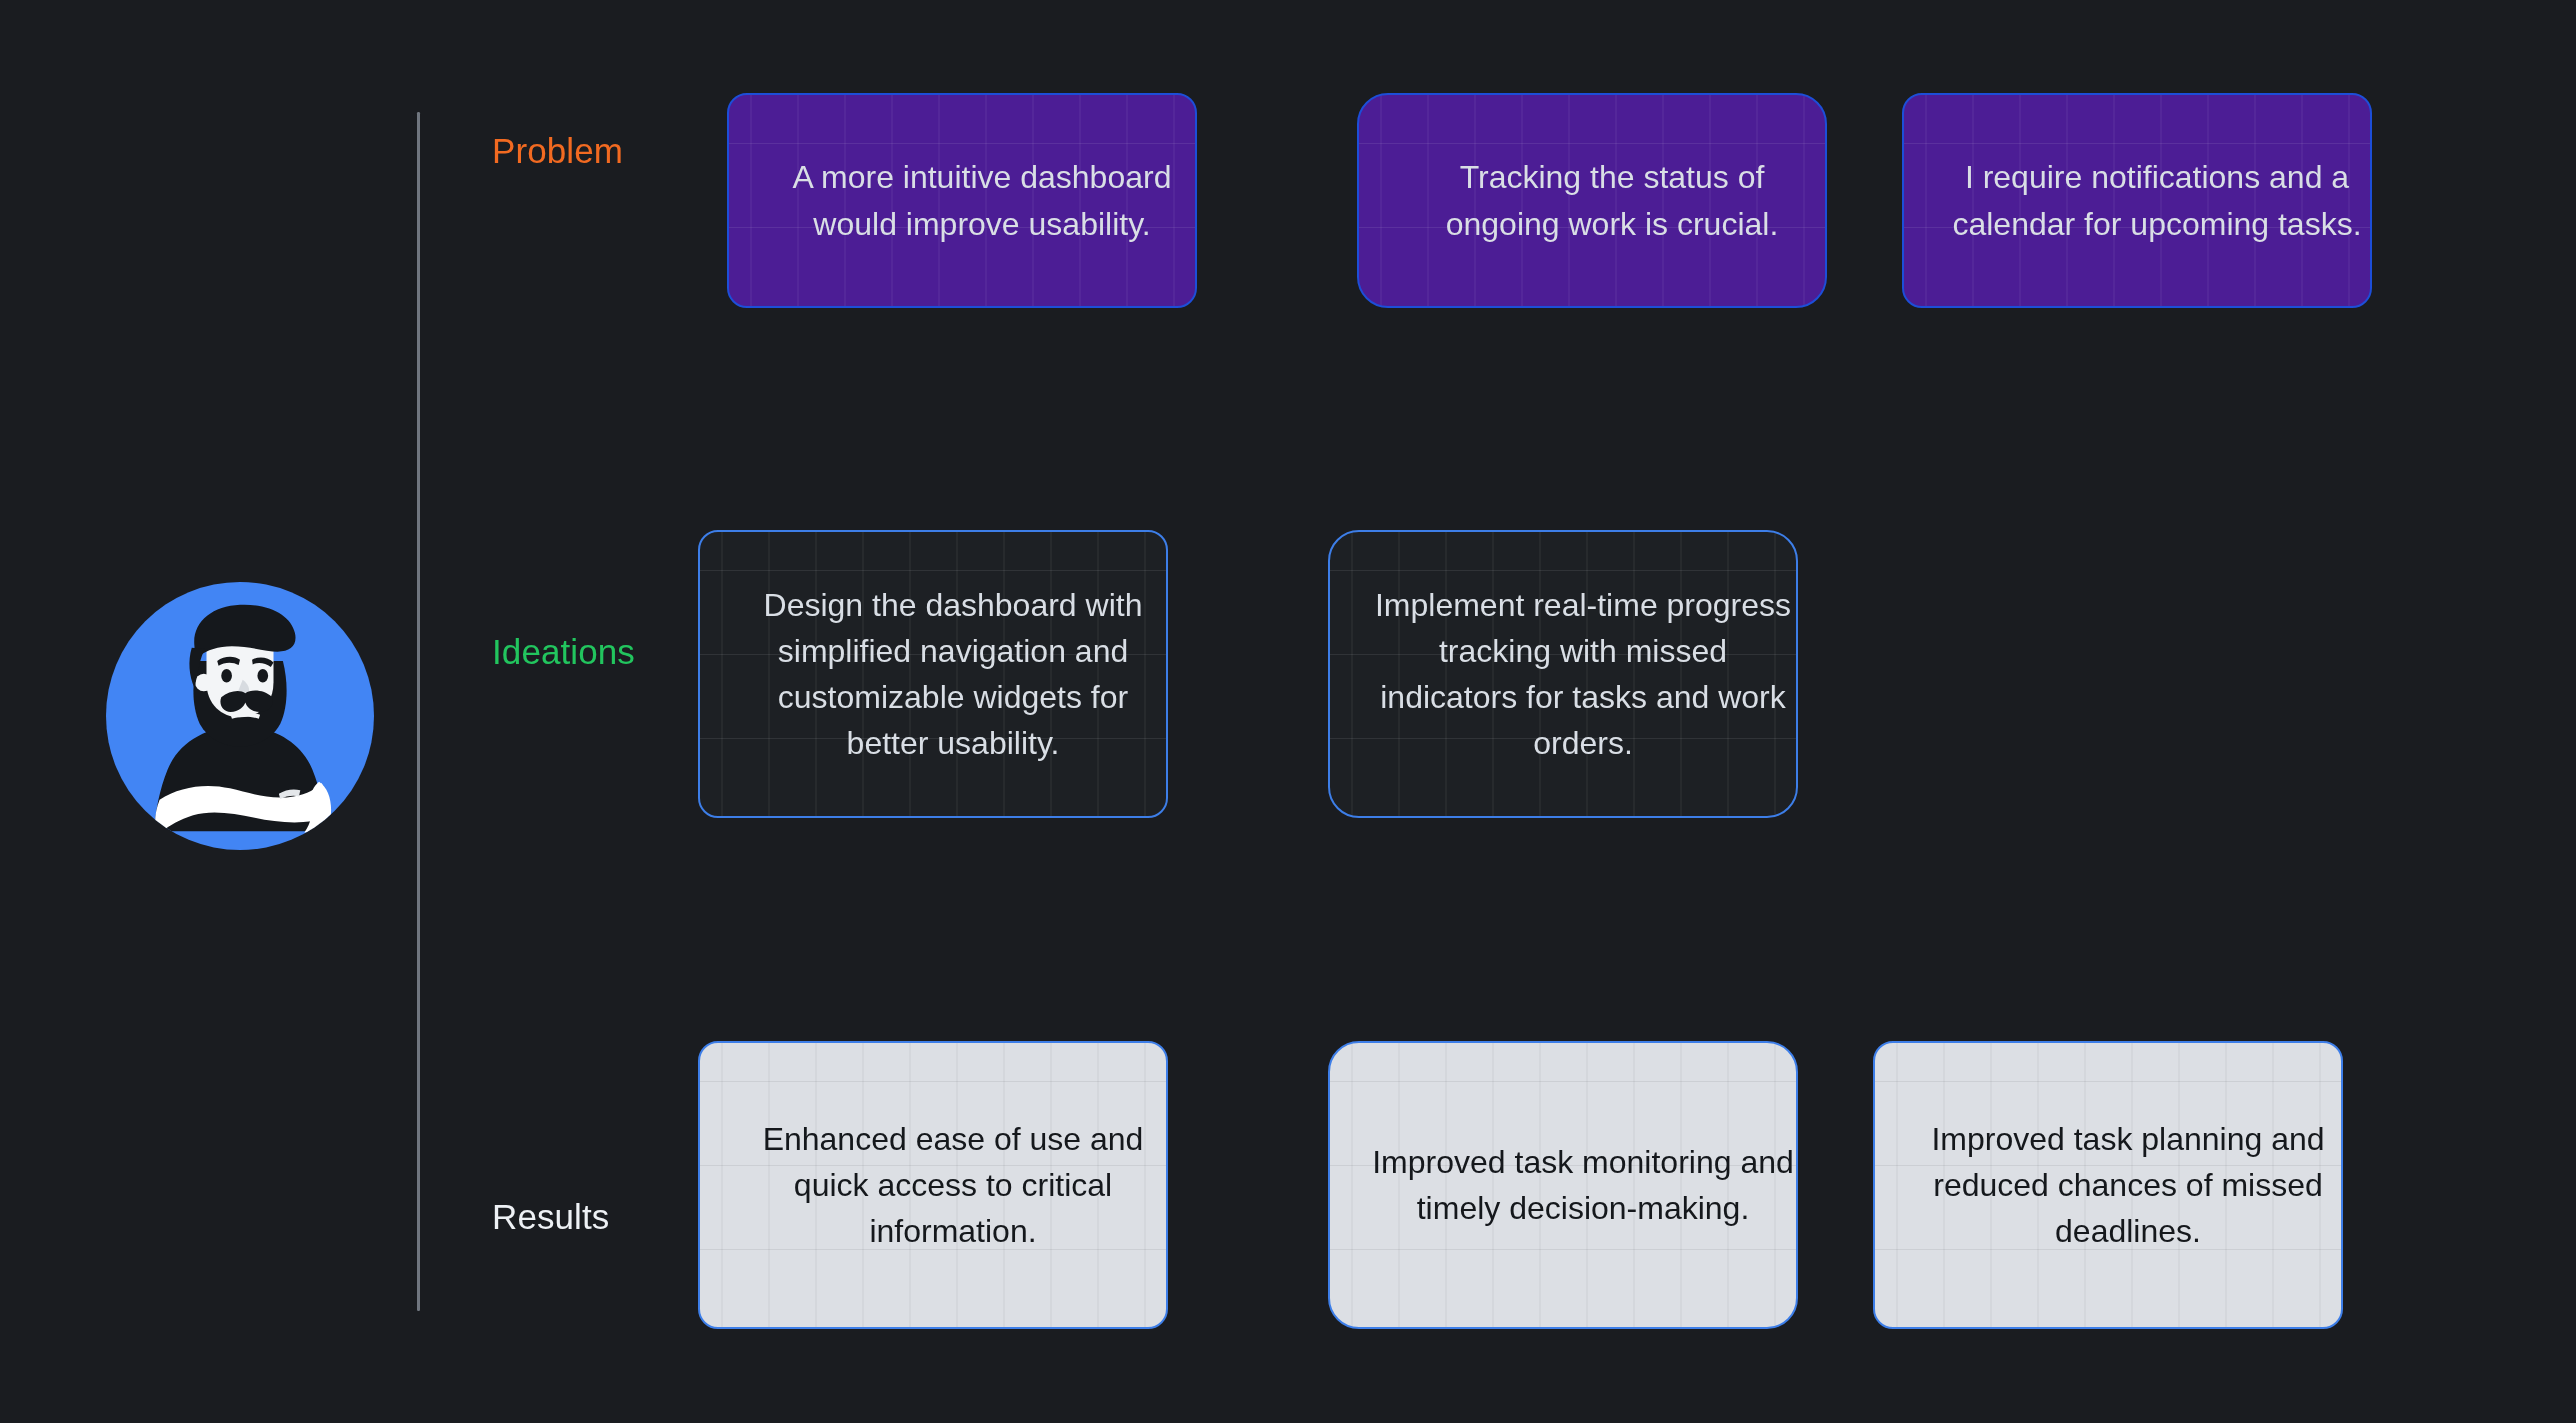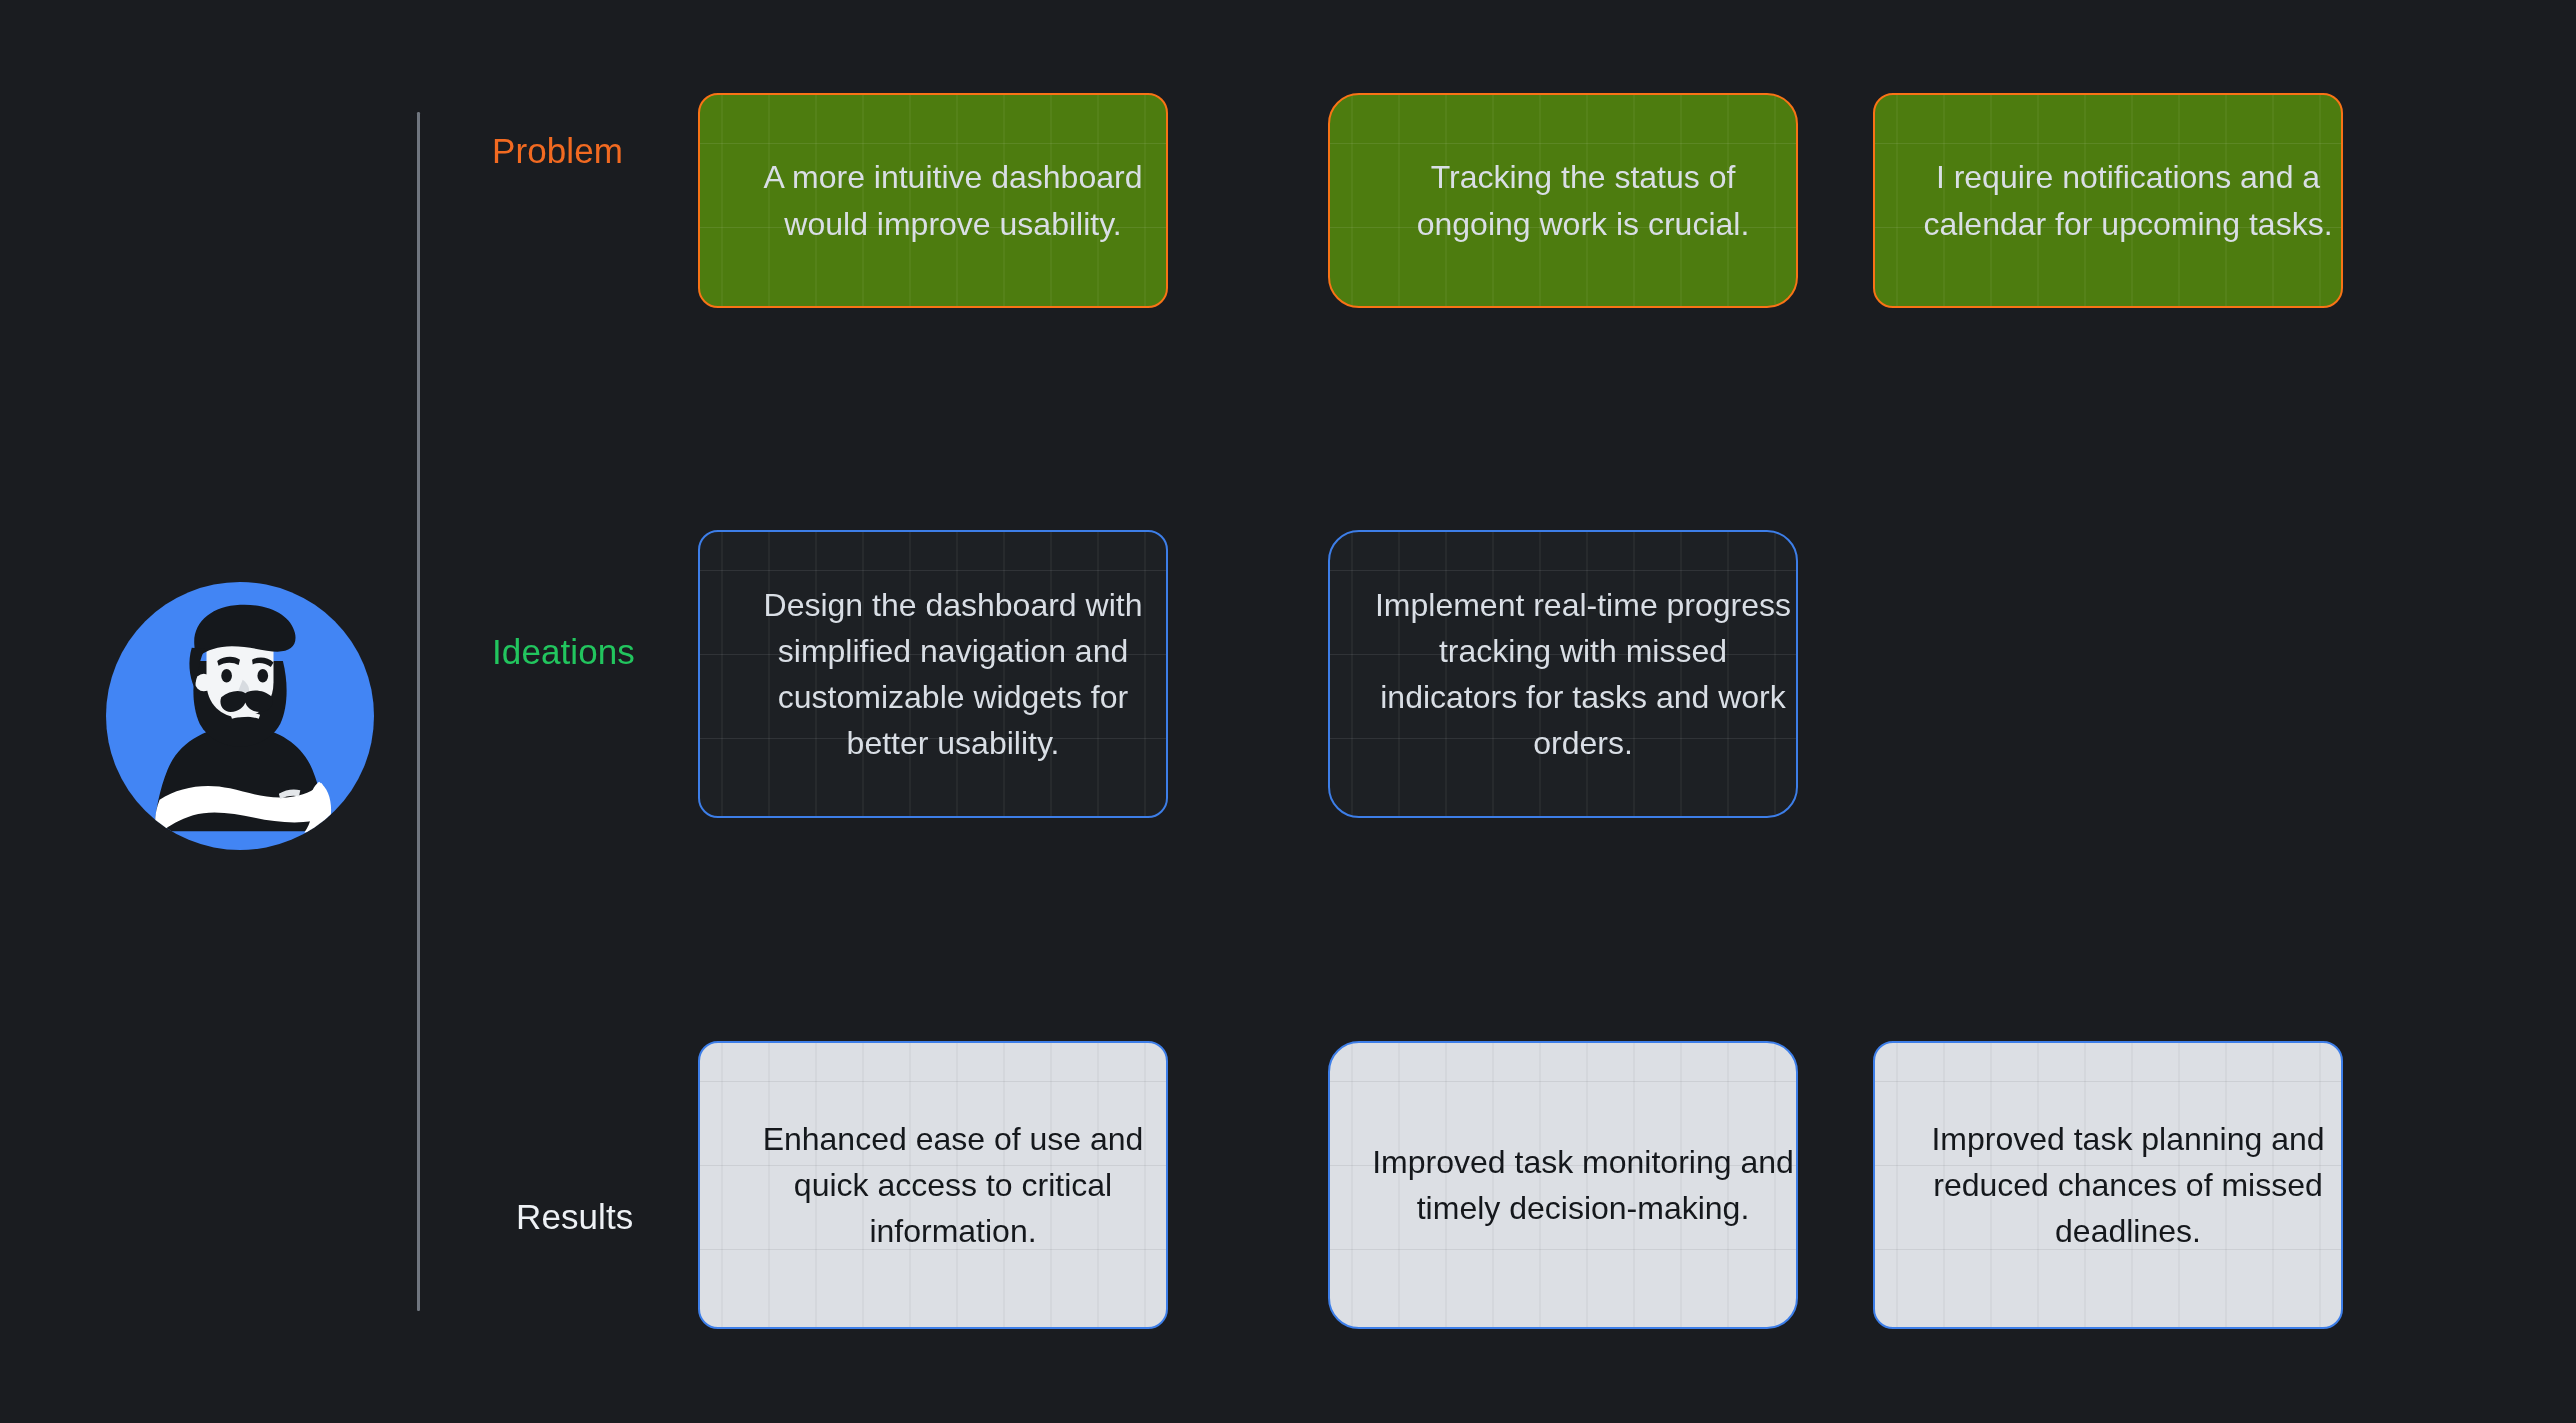--- a/index.html
+++ b/index.html
@@ -37,21 +37,21 @@
   
   .row-label {
     position:absolute;
     font-size:35px;
     font-weight:400;
     letter-spacing:0.1px;
     white-space:nowrap;
   }
   .row-label.problem  { left:492px; top:131px;  color:#f26a21; }
   .row-label.ideations{ left:492px; top:632px;  color:#22c55e; }
-  .row-label.results  { left:516px; top:1197px; color:#eef1f5; }
+  .row-label.results  { left:492px; top:1197px; color:#eef1f5; }
 
   
   .card {
     position:absolute;
     border-radius:20px;
     overflow:hidden;
     display:flex;
     align-items:center;
   }
   .card .grid {
@@ -62,22 +62,23 @@
     position:relative;
     z-index:2;
     font-size:32px;
     line-height:1.44;
     padding:0 0 0 40px;
     width:100%;
   }
 
   
   .card.problem {
-    border:2px solid #f97316;
-    background:#4d7c0f;
+    border:2px solid #1d4ed8;
+    background:#4c1d95;
+    margin-left:29px;
   }
   .card.problem .grid {
     background-image:
       linear-gradient(to right, rgba(255,255,255,0.085) 1px, transparent 1px),
       linear-gradient(to bottom, rgba(255,255,255,0.085) 1px, transparent 1px);
     background-size:47px 84px;
     background-position:21.5px 48px;
   }
   .card.problem .txt { color:#d9dee5; }
 

